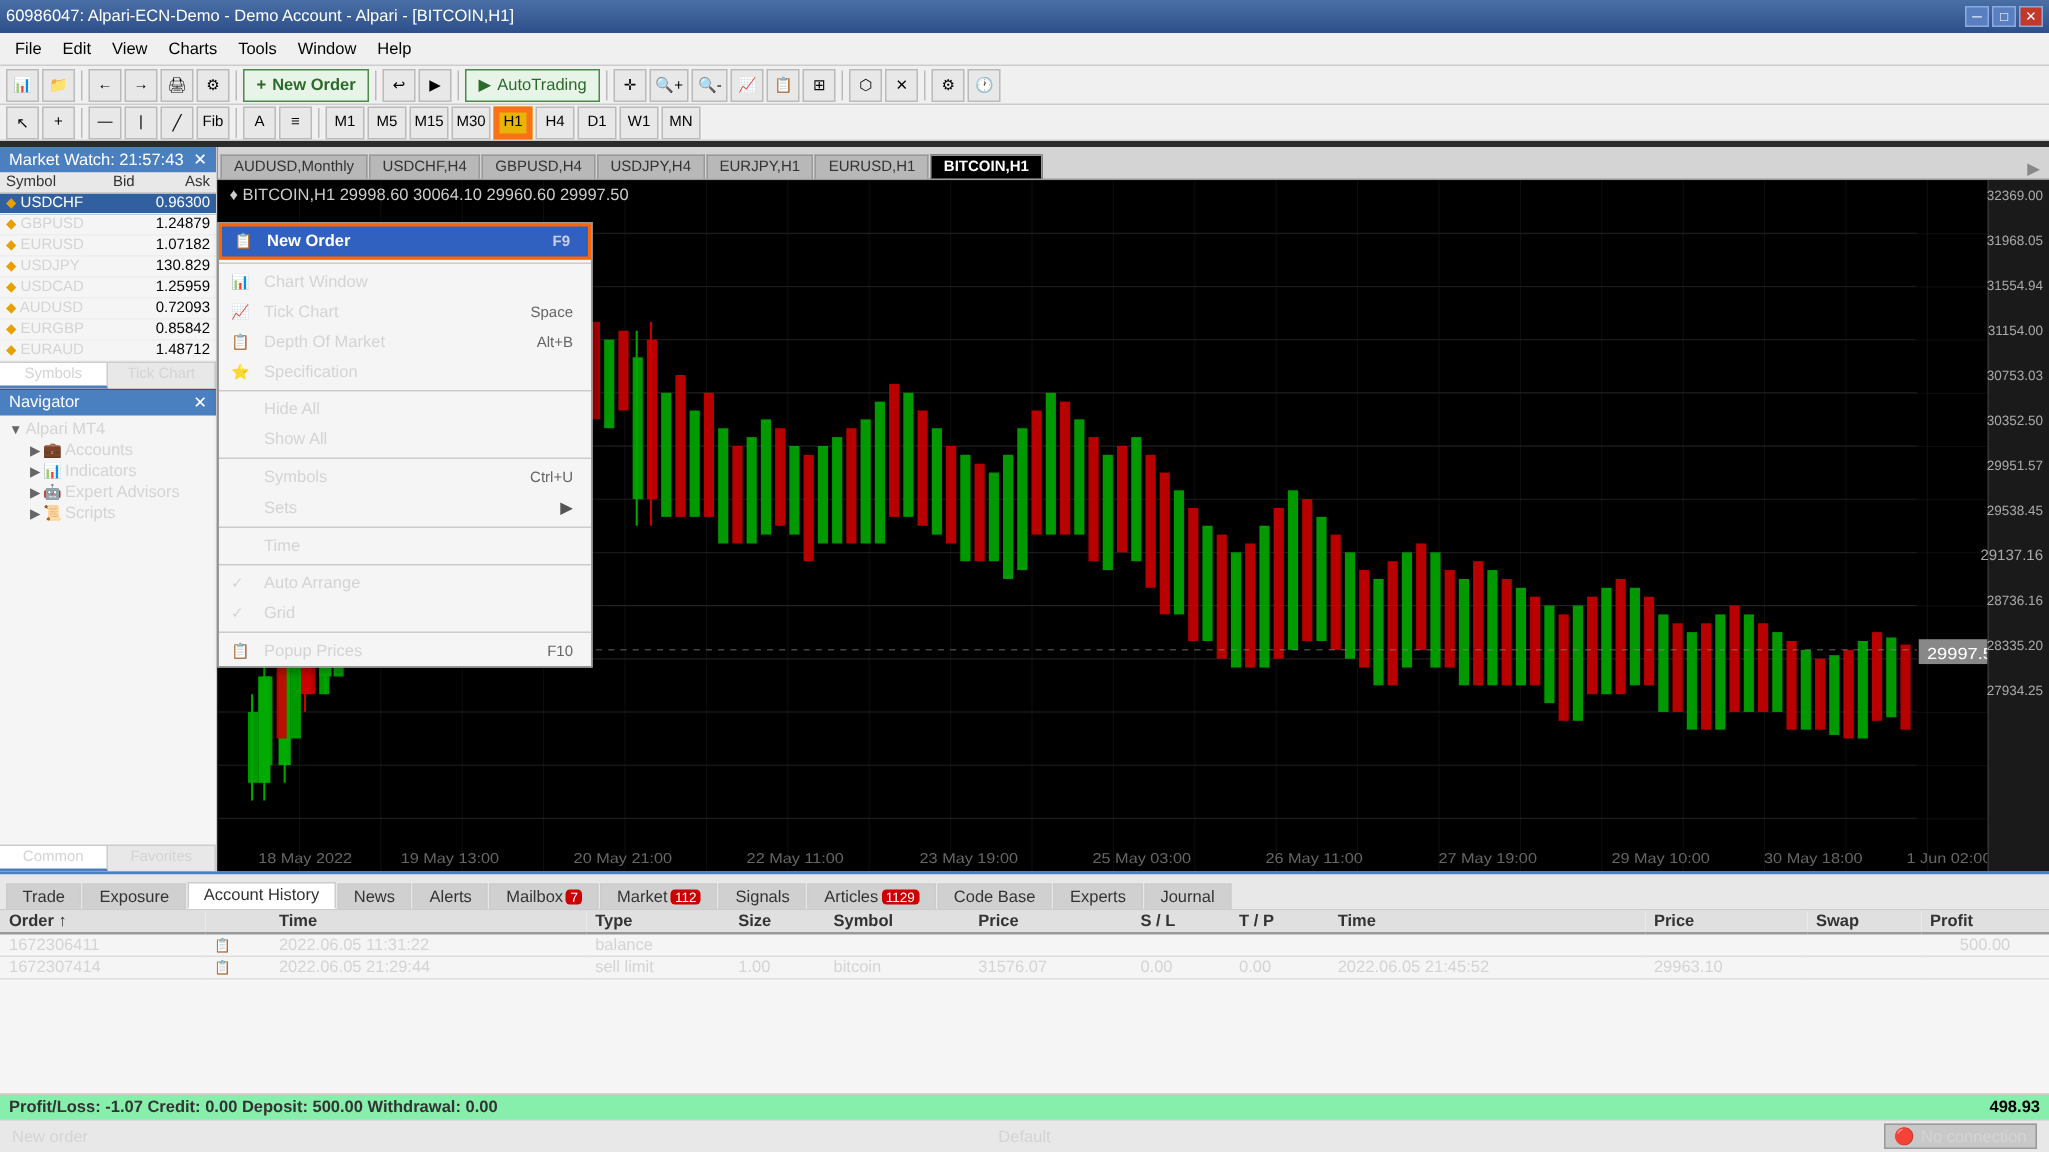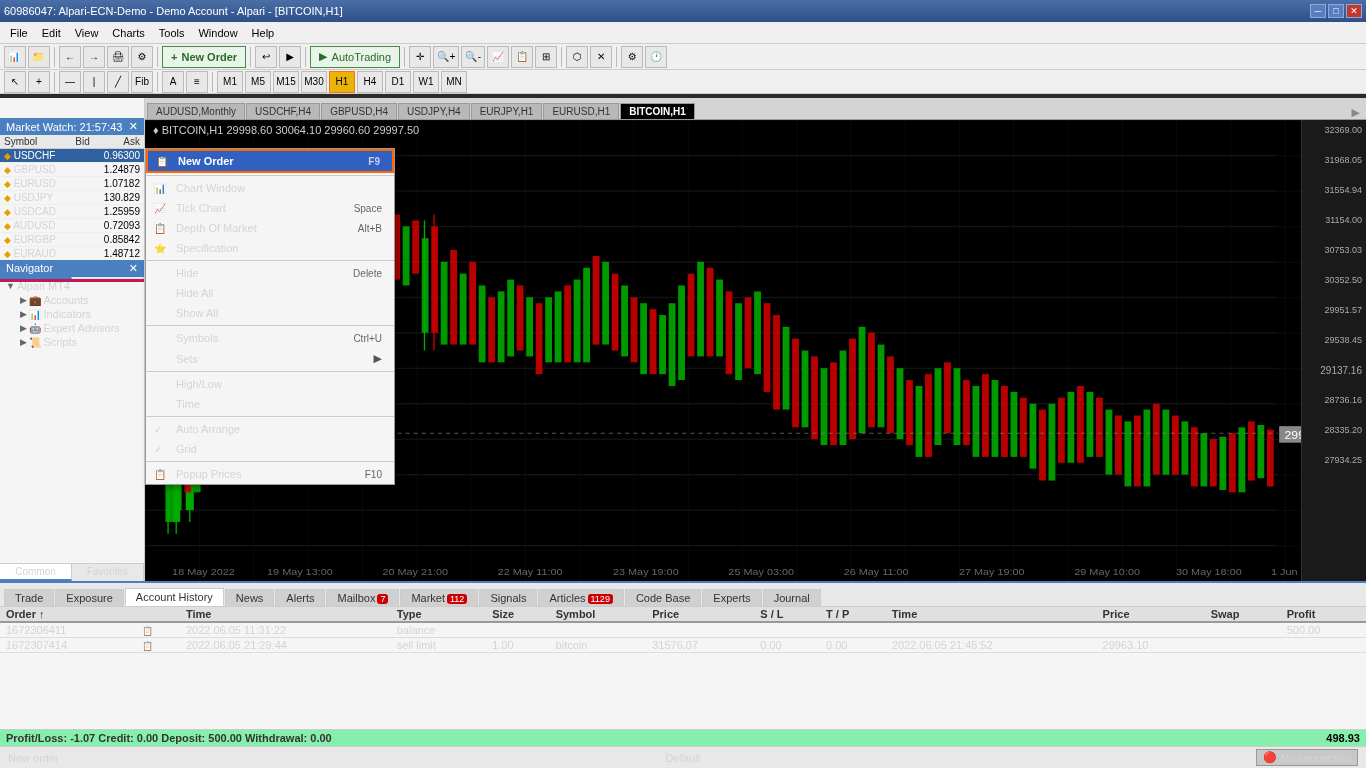--- a/index.html
+++ b/index.html
@@ -102,28 +102,27 @@
       border: 1px solid #bbb;
       cursor: pointer;
       display: inline-flex;
       align-items: center;
       justify-content: center;
       font-size: 10px;
       font-weight: normal;
     }
     .timeframe-btn.active {
       background: #eab308;
-      border: 1px solid #f97316;
+      border: 4px solid #f97316;
     }
 
     
     #market-watch {
       flex: 0 0 auto;
-      border-bottom: 3px solid #be185d;
-      margin-top: 20px;
+      border-bottom: 5px solid #be185d;
     }
     #market-watch-header {
       background: #4a7fc0;
       color: white;
       padding: 2px 6px;
       font-size: 11px;
       display: flex;
       justify-content: space-between;
       align-items: center;
     }
@@ -370,21 +369,21 @@
       border: 2px solid #ff6600;
     }
     .ctx-item.new-order-item .ctx-shortcut { color: #cce; }
 
     
     .price-scale {
       position: absolute;
       right: 0;
       top: 0;
       bottom: 0;
-      width: 65px;
+      width: 41px;
       background: #1a1a1a;
       border-left: 1px solid #333;
       font-size: 9px;
       color: #aaa;
     }
 
     #main-content {
       position: absolute;
       top: 98px; 
       left: 0;
@@ -898,21 +897,21 @@
     <td>2022.06.05 11:31:22</td>
     <td>balance</td>
     <td></td>
     <td></td>
     <td></td>
     <td class=""></td>
     <td></td>
     <td></td>
     <td></td>
     <td></td>
-    <td style="text-align:left;">500.00</td>
+    <td style="text-align:center;">500.00</td>
   </tr>
               <tr>
     <td>1672307414</td>
     <td><span style="font-size:9px;">📋</span></td>
     <td>2022.06.05 21:29:44</td>
     <td>sell limit</td>
     <td>1.00</td>
     <td>bitcoin</td>
     <td>31576.07</td>
     <td class="">0.00</td>
@@ -955,42 +954,35 @@
     <span>Depth Of Market</span>
     <span class="ctx-shortcut">Alt+B</span>
   </div>
   <div class="ctx-item">
     <span class="ctx-icon">⭐</span>
     <span>Specification</span>
     <span class="ctx-shortcut"></span>
   </div>
   <div class="ctx-separator"></div>
   <div class="ctx-item">
-    <span>Hide</span>
-    <span class="ctx-shortcut">Delete</span>
-  </div>
-  <div class="ctx-item">
     <span>Hide All</span>
   </div>
   <div class="ctx-item">
     <span>Show All</span>
   </div>
   <div class="ctx-separator"></div>
   <div class="ctx-item">
     <span>Symbols</span>
     <span class="ctx-shortcut">Ctrl+U</span>
   </div>
   <div class="ctx-item">
     <span>Sets</span>
     <span class="ctx-arrow">▶</span>
   </div>
   <div class="ctx-separator"></div>
-  <div class="ctx-item">
-    <span>High/Low</span>
-  </div>
   <div class="ctx-item">
     <span>Time</span>
   </div>
   <div class="ctx-separator"></div>
   <div class="ctx-item">
     <span class="ctx-check">✓</span>
     <span>Auto Arrange</span>
   </div>
   <div class="ctx-item">
     <span class="ctx-check">✓</span>

